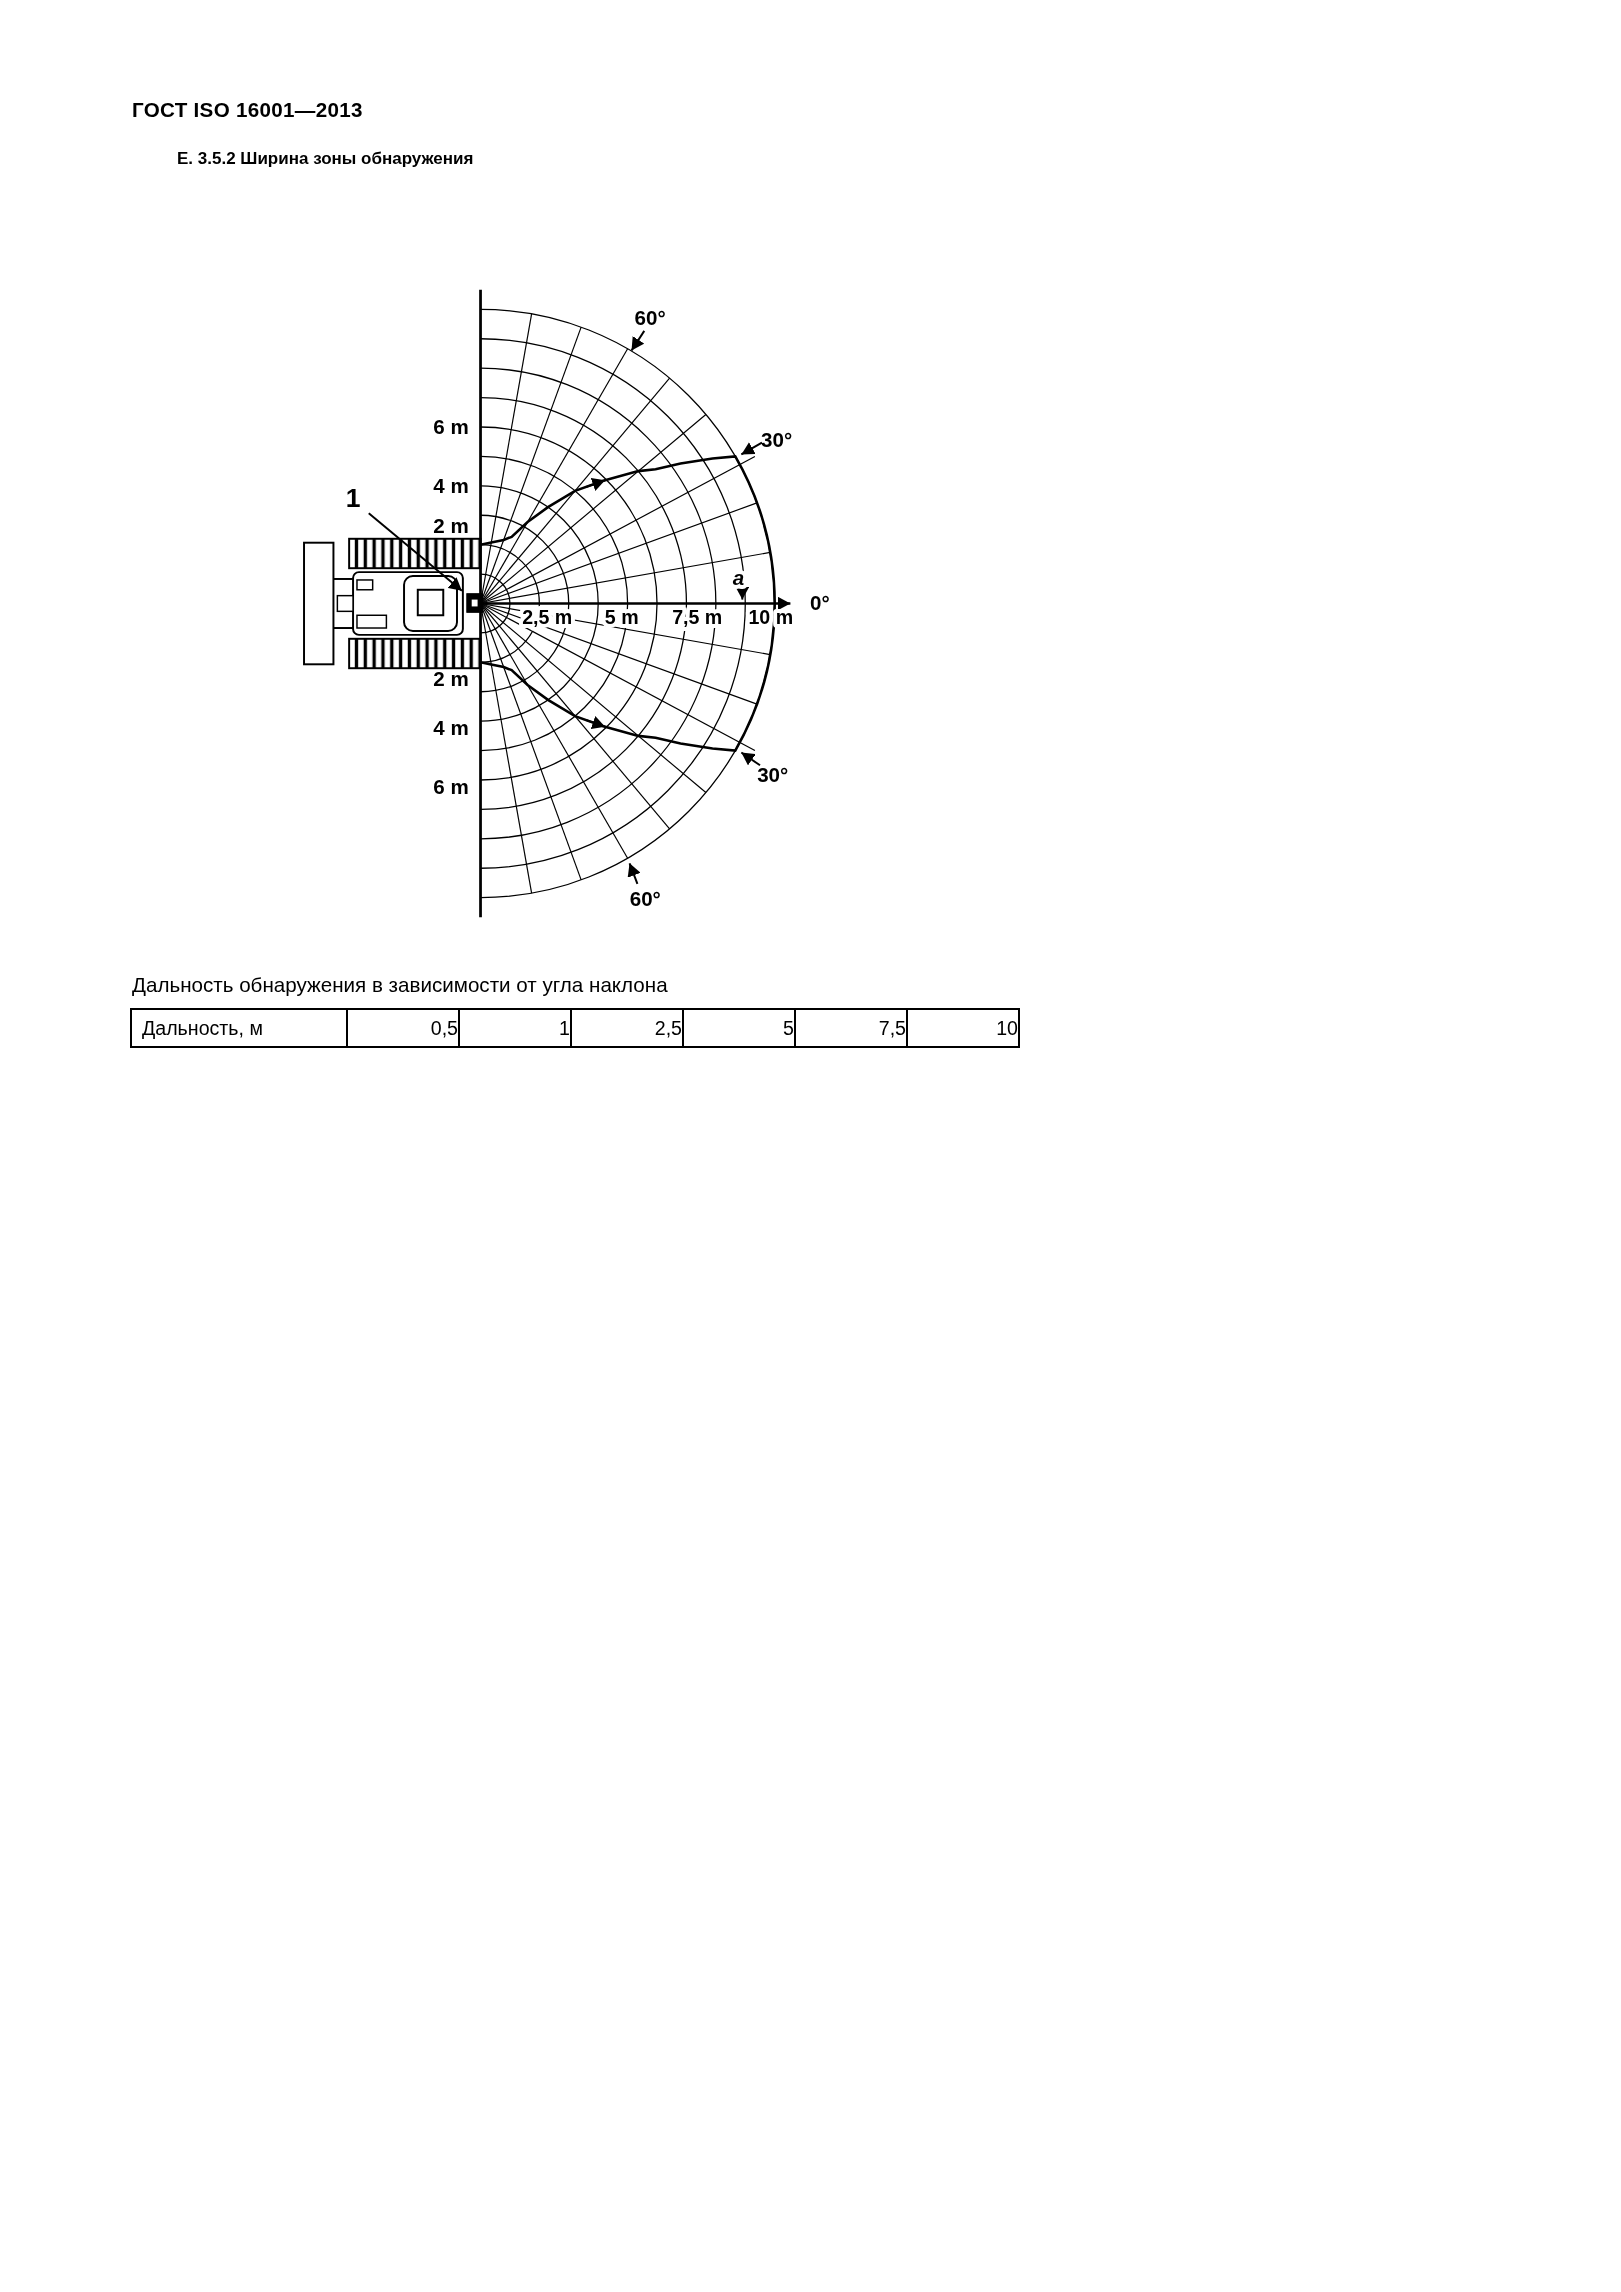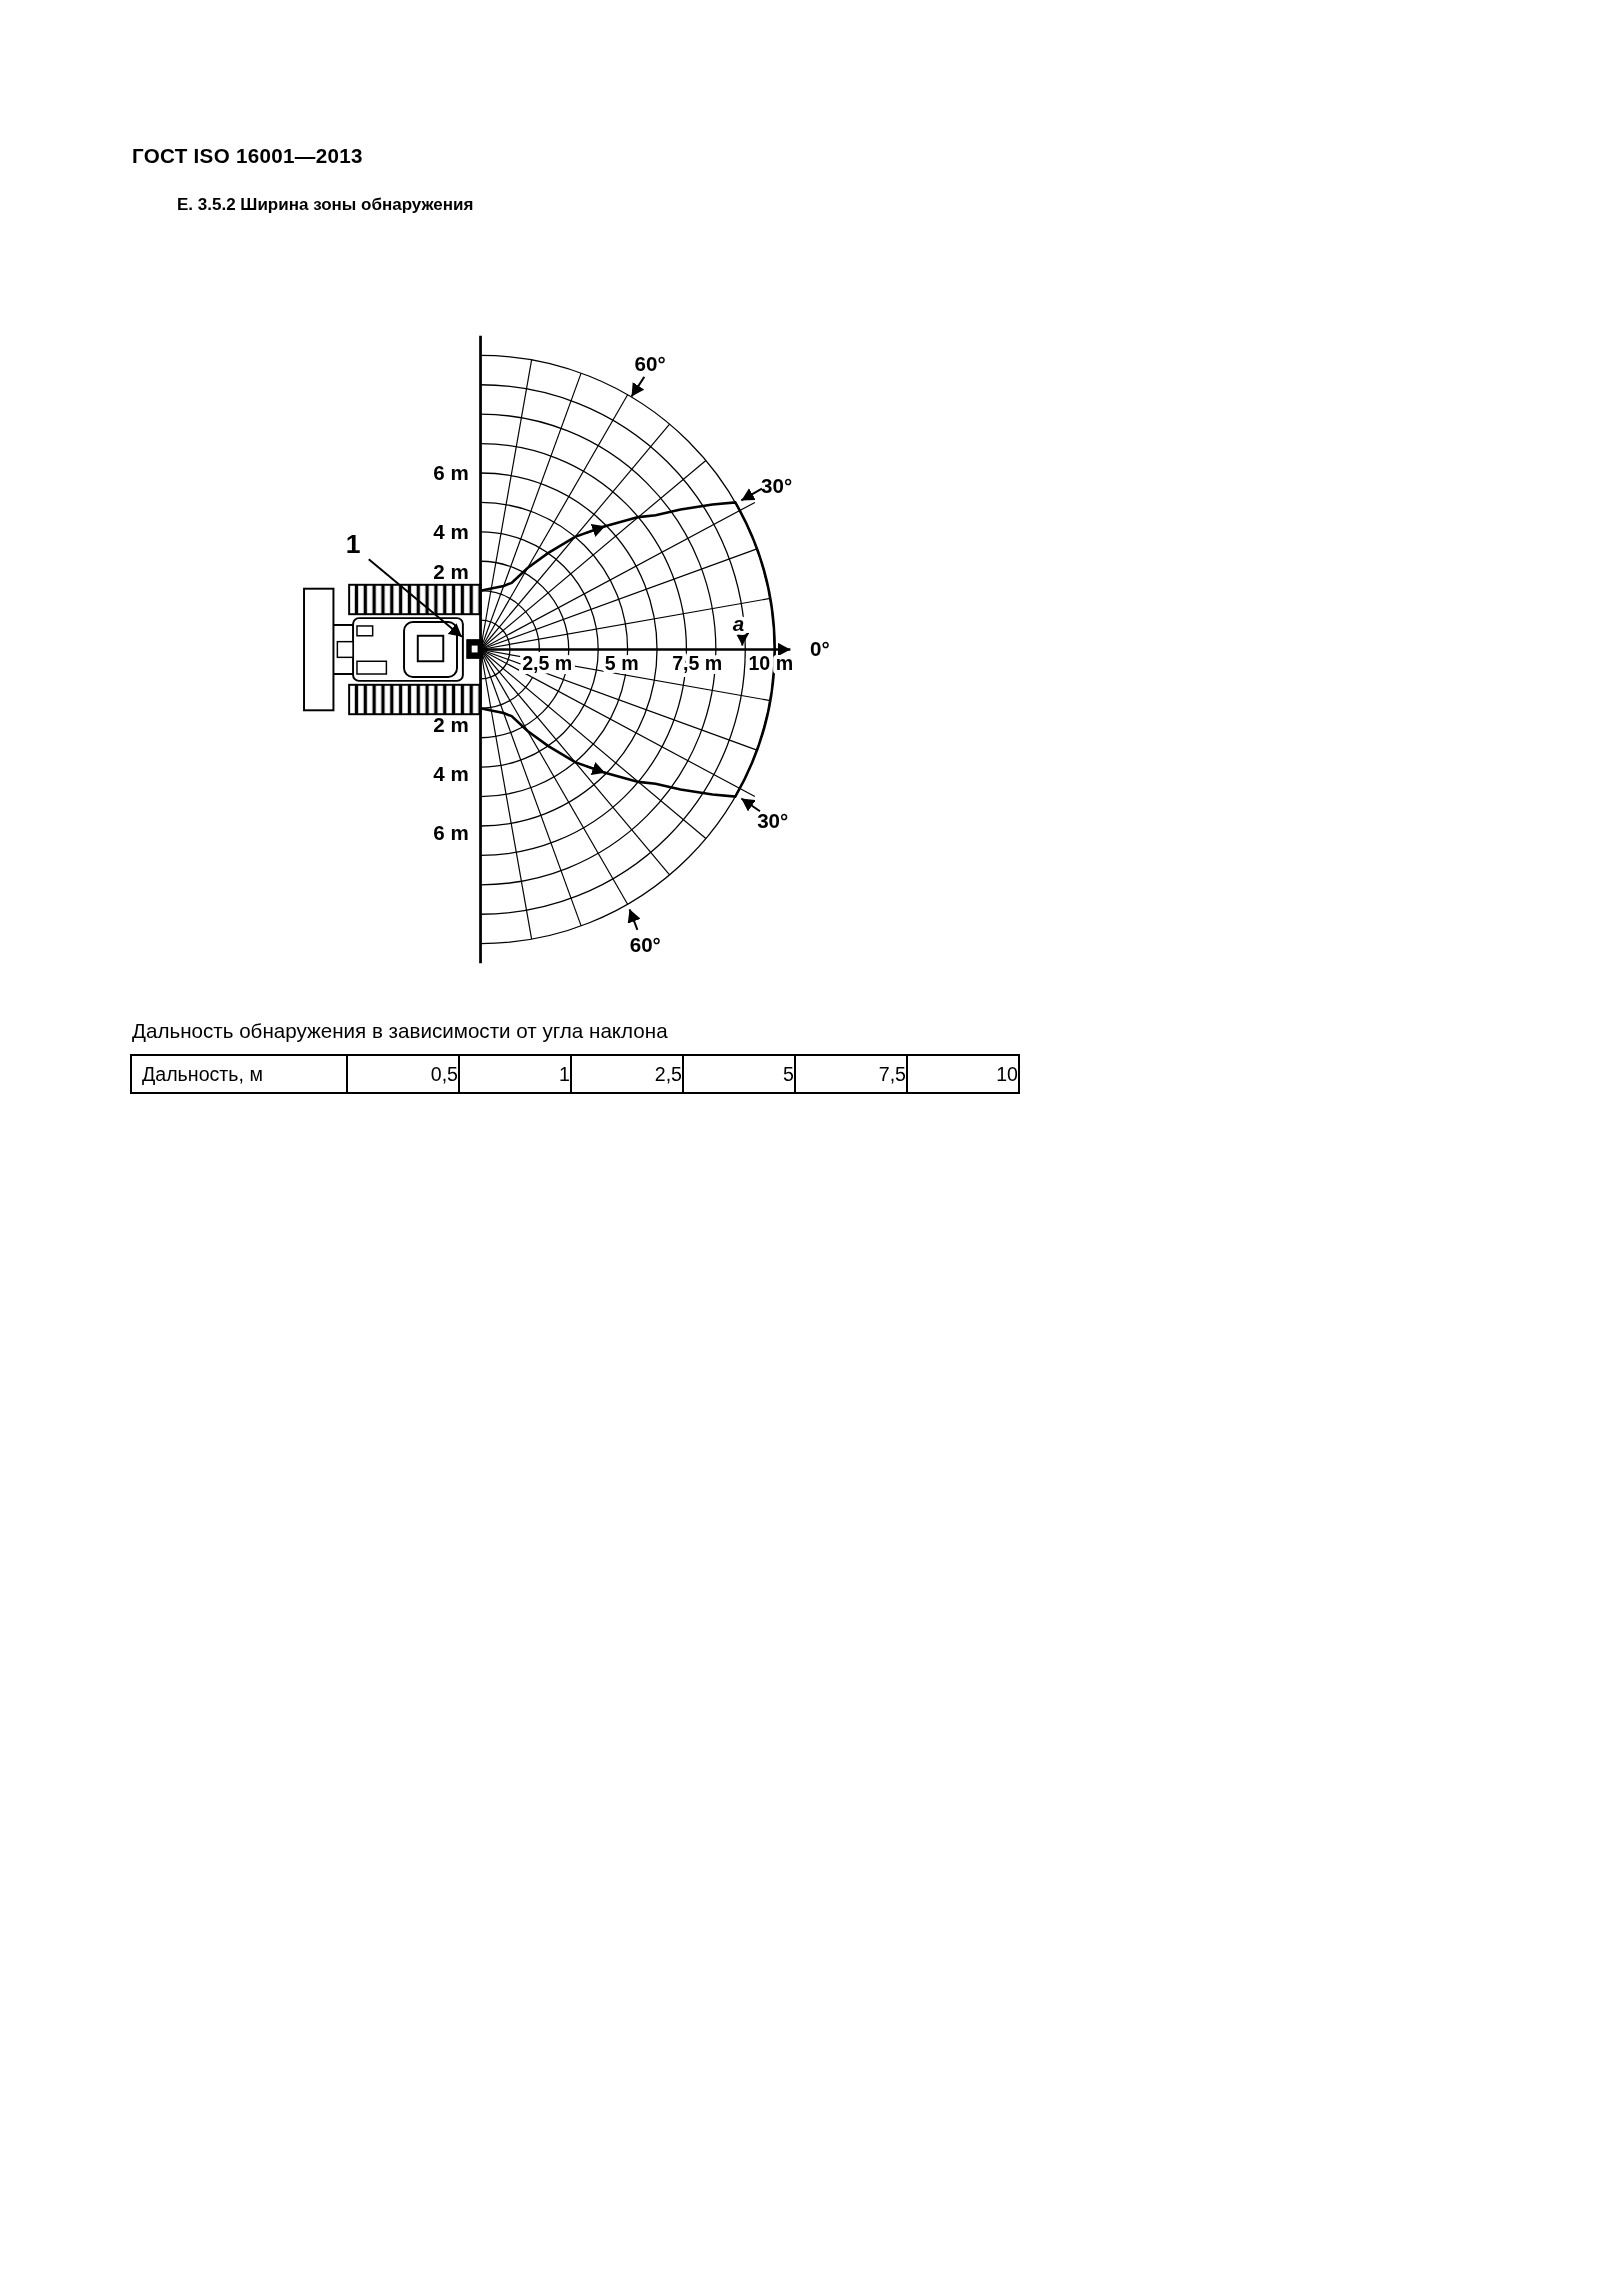--- a/index.html
+++ b/index.html
@@ -1,18 +1,18 @@
 <!DOCTYPE html>
 <html><head>
 <meta charset="utf-8">
 <style>
   * { margin:0; padding:0; box-sizing:border-box; }
   html,body { background:#ffffff; }
   body { font-family:"Liberation Sans", sans-serif; color:#000; }
-  .page { position:relative; width:1621px; height:2070px; background:#fff; overflow:hidden;margin-top:46px; }
+  .page { position:relative; width:1621px; height:2070px; background:#fff; overflow:hidden; }
   .doc-header { position:absolute; top:98px; left:132px; font-size:20.6px; font-weight:bold; letter-spacing:0.3px; }
   .section { position:absolute; top:145px; left:132px; width:1360px; font-size:20.6px; line-height:28px; text-align:justify; }
   .section h3 { font-size:17px; font-weight:bold; margin-left:45px; }
   .section p { text-indent:45px; }
   .figure { position:absolute; top:270px; left:255px; }
   .figure text { font-family:"Liberation Sans", sans-serif; font-weight:bold; fill:#000; }
   .halo { paint-order:stroke; stroke:#ffffff; stroke-width:8px; stroke-linejoin:round; }
   .table-intro { position:absolute; top:973px; left:132px; font-size:20.6px; }
   .data-table { position:absolute; top:1008px; left:130px; border-collapse:collapse; table-layout:fixed; }
   .data-table td { border:2px solid #000; height:38px; font-size:19.6px; padding-left:10px; vertical-align:middle; background:#fff; }

